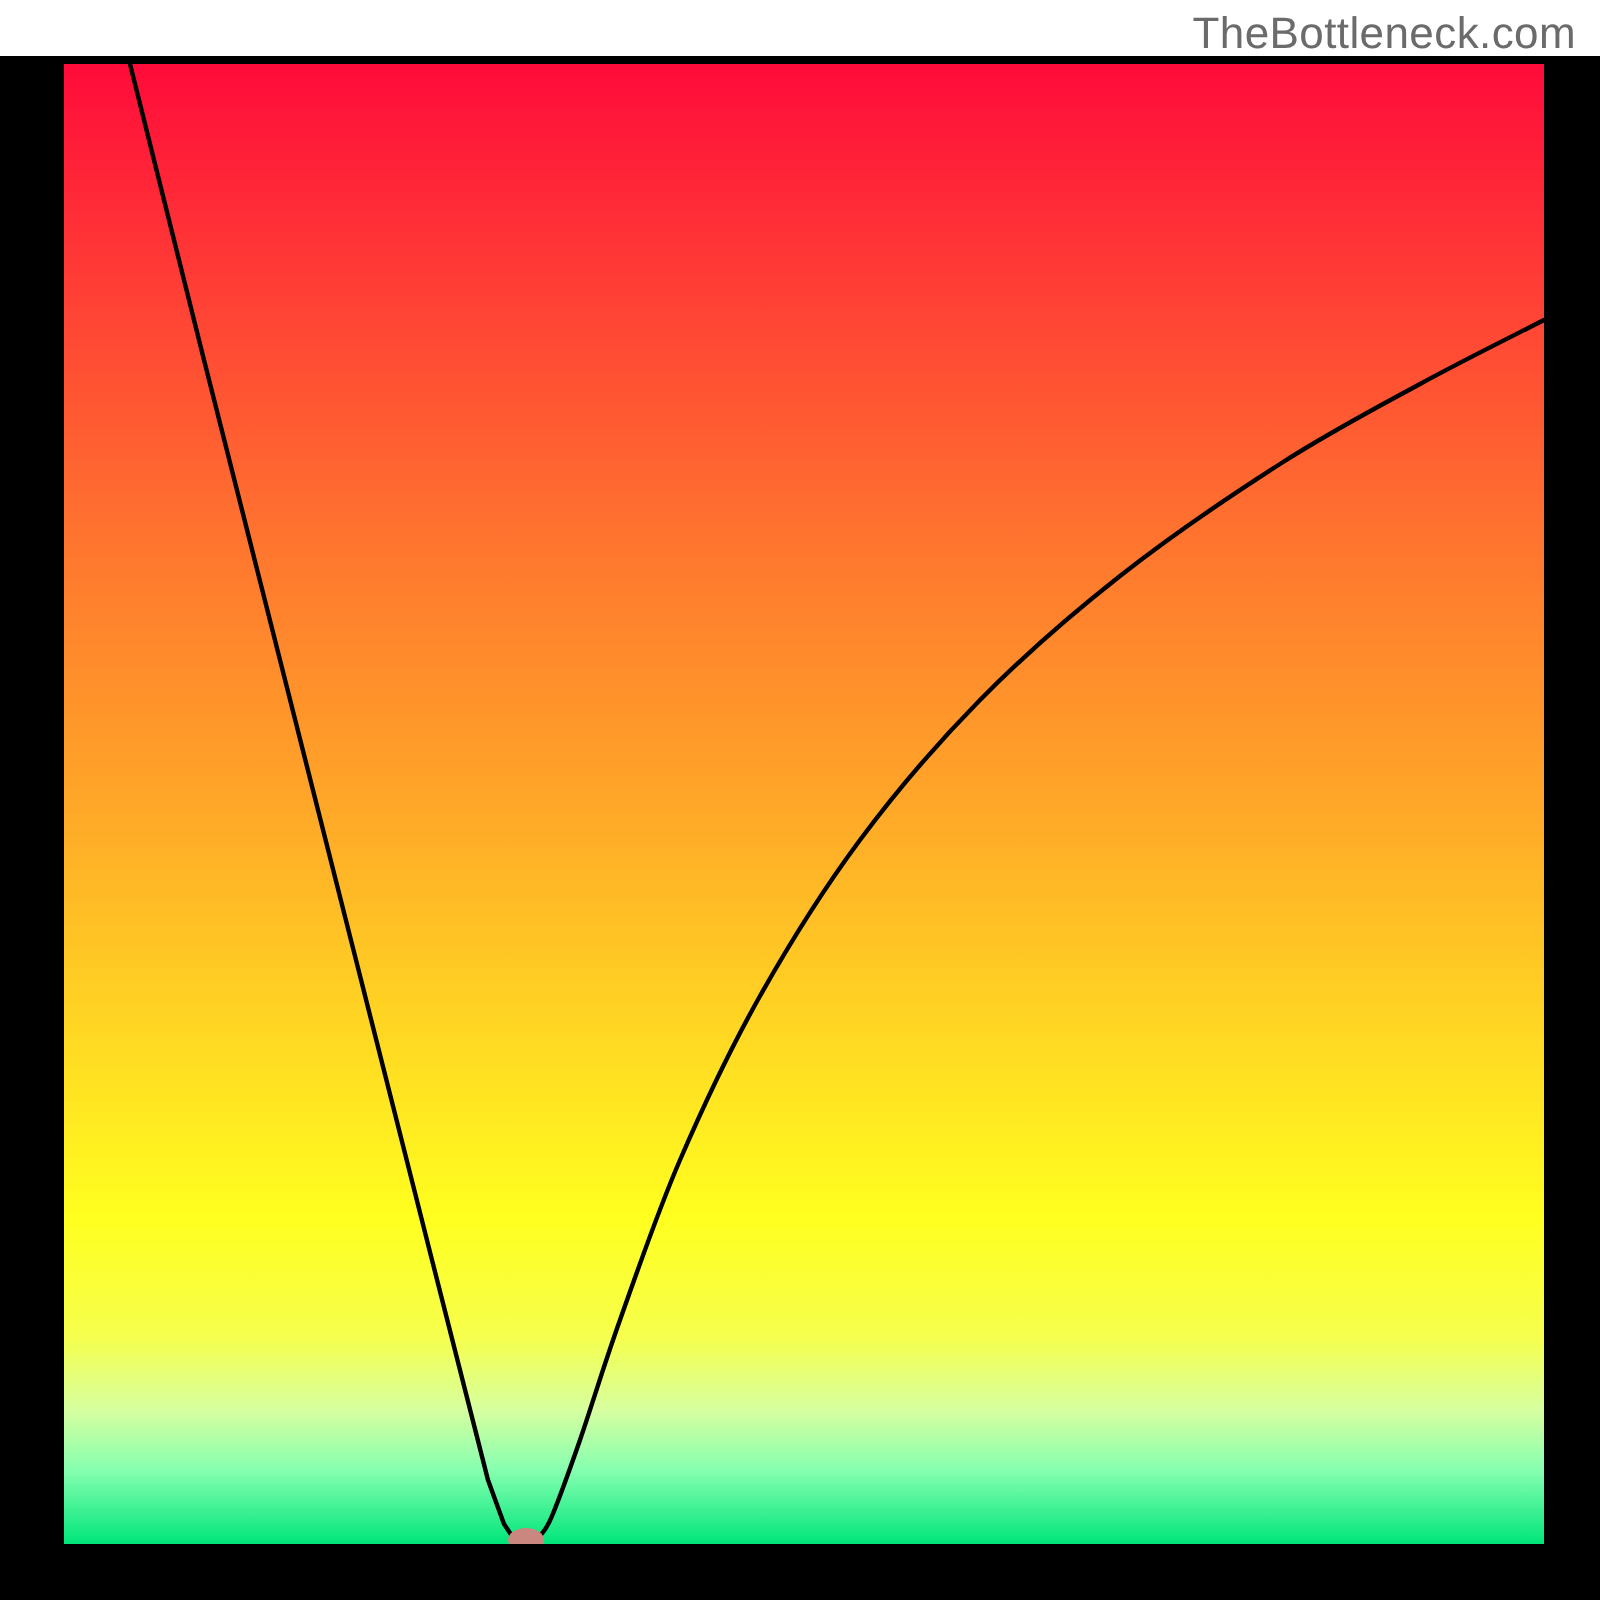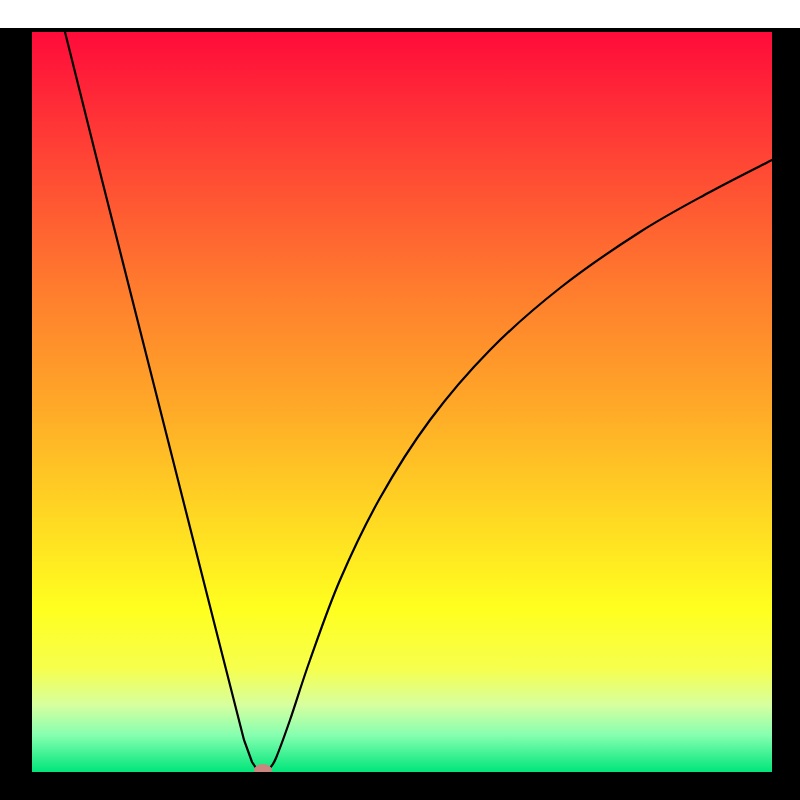--- a/index.html
+++ b/index.html
@@ -29,20 +29,21 @@
   svg.plot {
     position: absolute;
     top: 0;
     left: 0;
   }
 </style>
 </head>
 <body>
 
 <div class="stage">
+  <div class="watermark">TheBottleneck.com</div>
   <svg class="plot" width="800" height="800" viewBox="0 0 800 800">
       <defs>
         <linearGradient id="bg-grad" x1="0" y1="0" x2="0" y2="1">
           <stop offset="0%" stop-color="#ff0b3a"></stop>
           <stop offset="16%" stop-color="#ff4135"></stop>
           <stop offset="34%" stop-color="#ff7a2e"></stop>
           <stop offset="50%" stop-color="#ffa728"></stop>
           <stop offset="64%" stop-color="#ffd323"></stop>
           <stop offset="78%" stop-color="#ffff1f"></stop>
           <stop offset="86%" stop-color="#f6ff4d"></stop>

